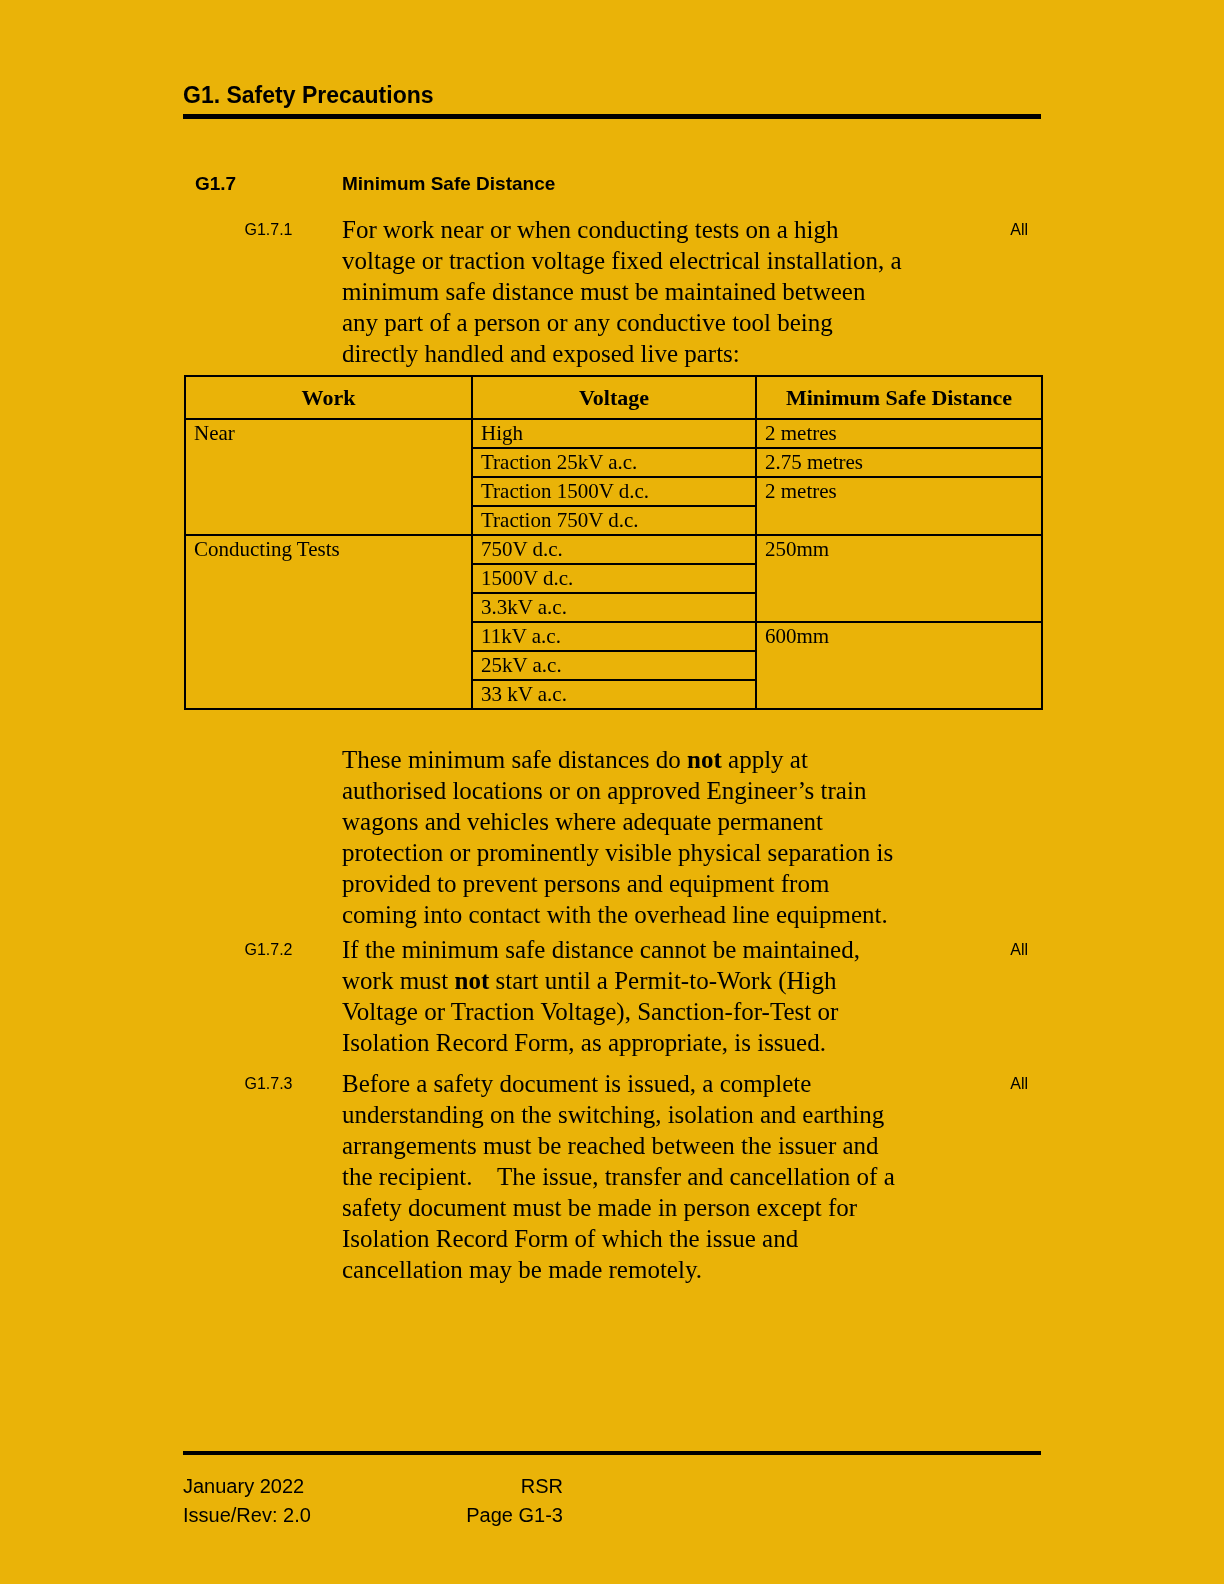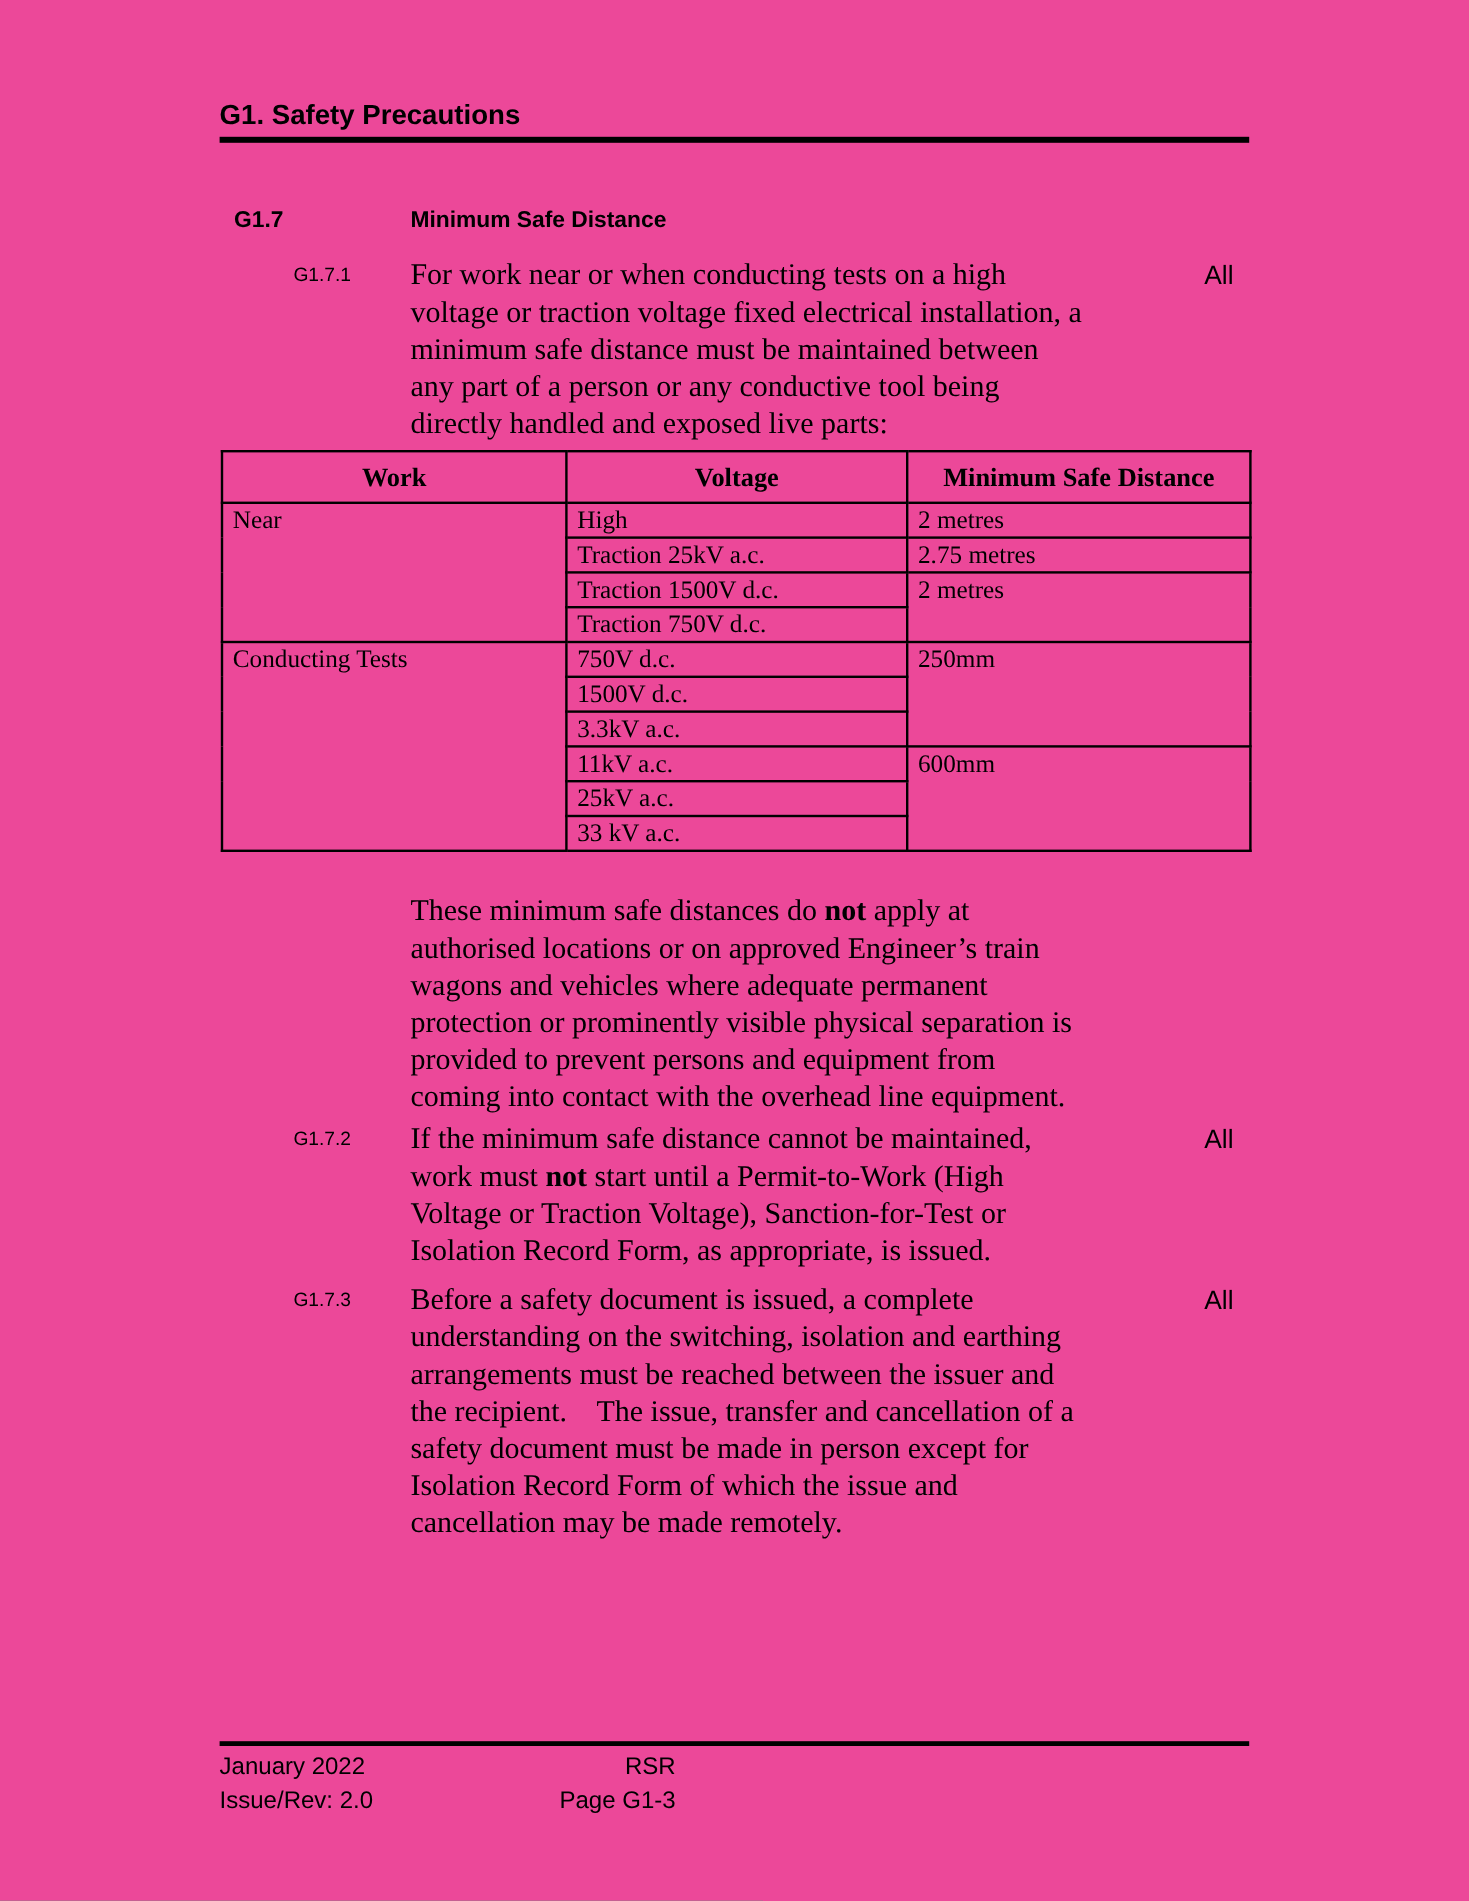--- a/index.html
+++ b/index.html
@@ -1,21 +1,21 @@
 <!DOCTYPE html>
 <html><head>
 <meta charset="utf-8">
 <style>
   * { margin: 0; padding: 0; box-sizing: border-box; }
   html, body { background: #888; }
   .page {
     position: relative;
     width: 1224px;
     height: 1584px;
-    background: #ec4899;
+    background: #eab308;
     font-family: "Liberation Serif", serif;
     color: #000;
     overflow: hidden;
     margin: 0 auto;
   }
   .abs { position: absolute; left: 183px; width: 858px; }
 
   
   .doc-header {
     top: 82px;
@@ -47,21 +47,21 @@
   }
   .clause-num {
     font-family: "Liberation Sans", sans-serif;
     font-size: 16px;
     line-height: 31px;
     padding-left: 12px;
     text-align: center;
   }
   .clause-scope {
     font-family: "Liberation Sans", sans-serif;
-    font-size: 22px;
+    font-size: 16px;
     line-height: 31px;
     text-align: right;
     padding-right: 13px;
   }
   .body-text {
     font-size: 25px;
     line-height: 31px;
     white-space: pre-wrap;
   }
   .body-text b, .body-text .bold { font-weight: bold; }
@@ -90,21 +90,21 @@
   }
   table.msd td { height: 28px; line-height: 27px; }
 
   
   .note { top: 744px; left: 342px; width: 640px; position: absolute; }
 
   
   .footer {
     top: 1451px;
     border-top: 4px solid #000;
-    padding-top: 3px;
+    padding-top: 17px;
     display: flex;
     align-items: flex-start;
     font-family: "Liberation Sans", sans-serif;
     font-size: 20px;
     line-height: 29px;
   }
   .footer-left  { width: 220px; }
   .footer-center{ flex: 1; text-align: center; }
   .footer-right { width: 160px; text-align: right; }
   .footer-note {

